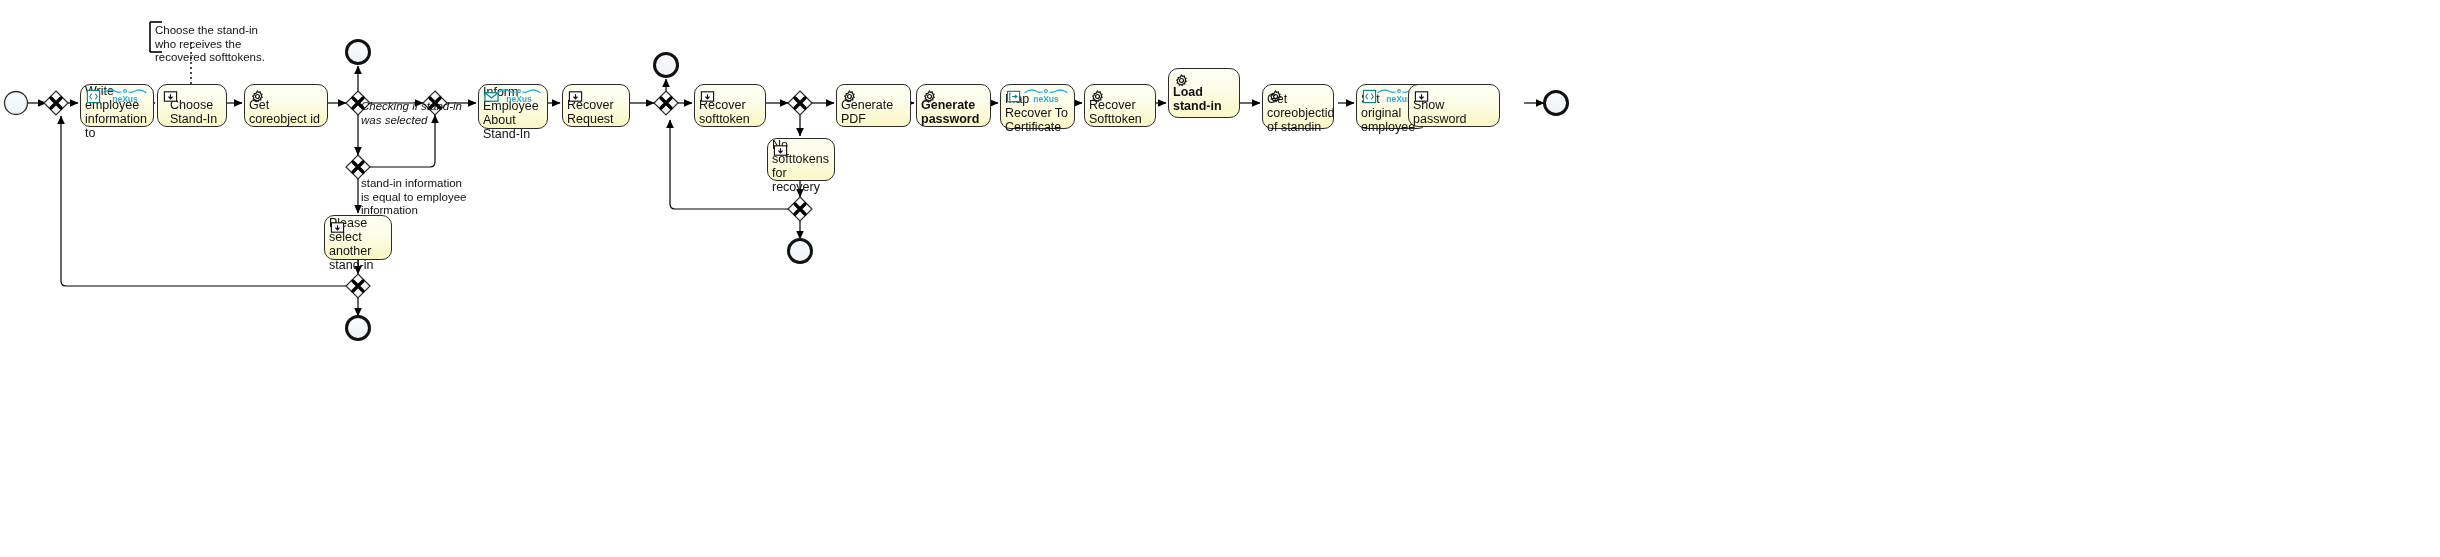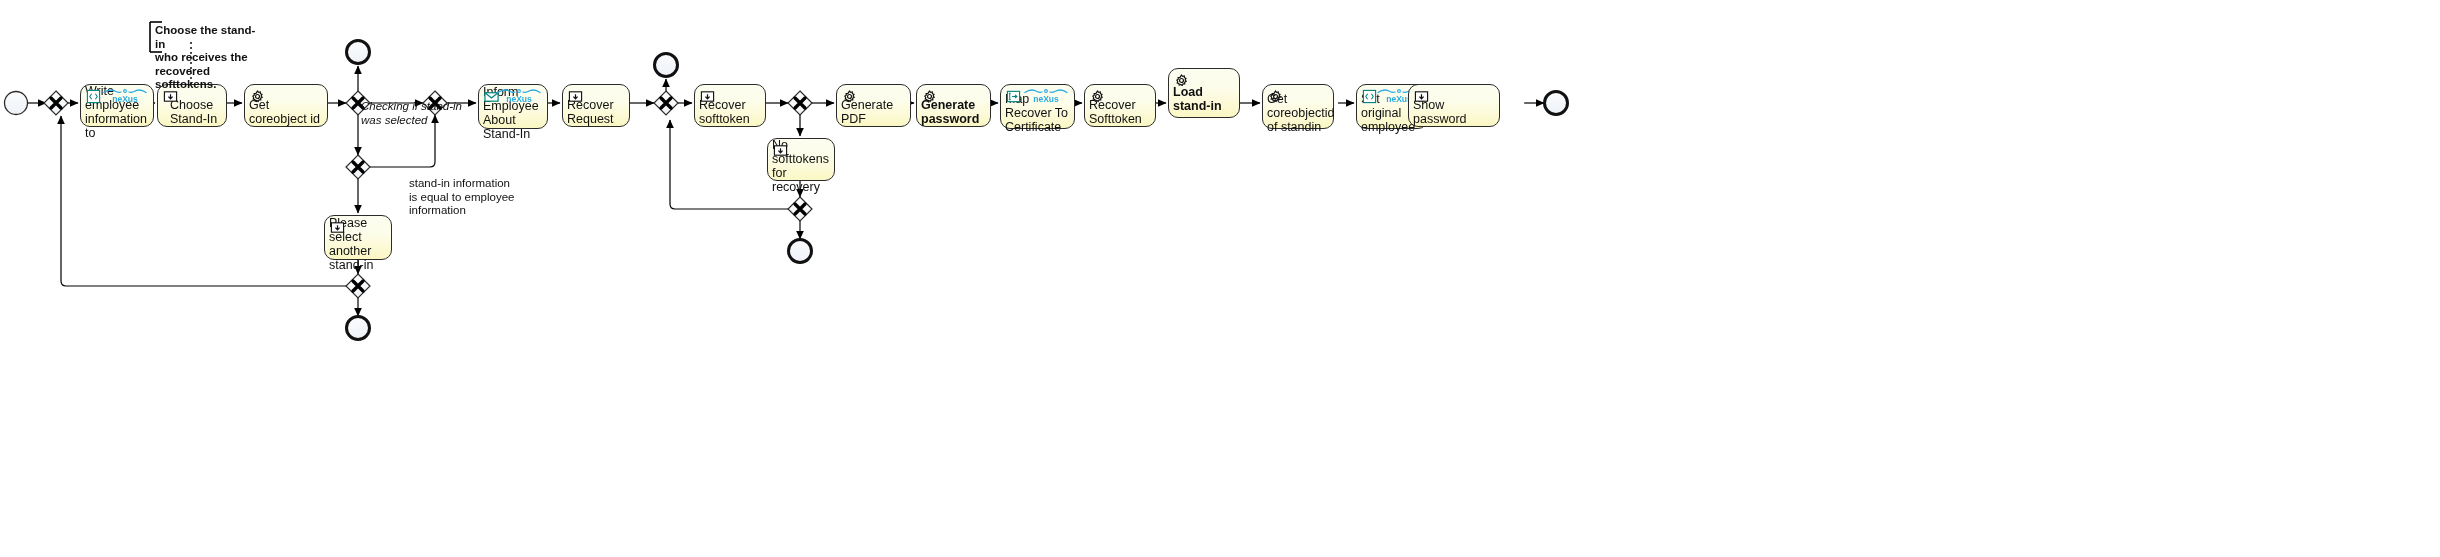--- a/index.html
+++ b/index.html
@@ -249,21 +249,21 @@
 
   <div class="task" style="left:767px;top:138px;width:68px;height:43px;">
     <svg class="tico" viewBox="0 0 16 16">
       <rect x="1.5" y="3" width="13" height="10" fill="#fff" stroke="#111" stroke-width="1.2"></rect>
       <path d="M8 5.5 L8 10 M5.8 8.2 L8 10.6 L10.2 8.2" stroke="#111" stroke-width="1.3" fill="none"></path>
     </svg>
     <span class="lbl">No softtokens for
 recovery</span>
   </div>
 
-  <div class="task" style="left:836px;top:84px;width:75px;height:43px;">
+  <div class="task" style="left:836px;top:84px;width:75px;height:43px;border-radius:8px;">
     <svg class="tico" viewBox="0 0 16 16">
       <path d="M8 2.2 L9.2 3.6 L11 3.1 L11.1 5 L12.8 5.7 L11.9 7.3 L13 8.8 L11.4 9.8 L11.5 11.6 L9.7 11.6 L8.7 13.2 L7.2 12.3 L5.6 13 L5.2 11.2 L3.4 10.8 L4 9.1 L3 7.6 L4.5 6.6 L4.4 4.8 L6.2 4.9 z" fill="none" stroke="#111" stroke-width="1.25"></path>
       <circle cx="8" cy="8" r="2.1" fill="none" stroke="#111" stroke-width="1.25"></circle>
     </svg>
     <span class="lbl">Generate PDF</span>
   </div>
 
   <div class="task" style="left:916px;top:84px;width:75px;height:43px;font-weight:bold;">
     <svg class="tico" viewBox="0 0 16 16">
       <path d="M8 2.2 L9.2 3.6 L11 3.1 L11.1 5 L12.8 5.7 L11.9 7.3 L13 8.8 L11.4 9.8 L11.5 11.6 L9.7 11.6 L8.7 13.2 L7.2 12.3 L5.6 13 L5.2 11.2 L3.4 10.8 L4 9.1 L3 7.6 L4.5 6.6 L4.4 4.8 L6.2 4.9 z" fill="none" stroke="#111" stroke-width="1.25"></path>
@@ -331,21 +331,21 @@
   <div class="task" style="left:1408px;top:84px;width:92px;height:43px;">
     <svg class="tico" viewBox="0 0 16 16">
       <rect x="1.5" y="3" width="13" height="10" fill="#fff" stroke="#111" stroke-width="1.2"></rect>
       <path d="M8 5.5 L8 10 M5.8 8.2 L8 10.6 L10.2 8.2" stroke="#111" stroke-width="1.3" fill="none"></path>
     </svg>
     <span class="lbl">Show password</span>
   </div>
 
   <div class="glabel" style="left:361px;top:100px;width:110px;font-style:italic;">Checking if stand-in
 was selected</div>
-  <div class="glabel" style="left:361px;top:177px;width:110px;margin-left:48px;">stand-in information
+  <div class="glabel" style="left:361px;top:177px;width:110px;">stand-in information
 is equal to employee
 information</div>
 
-  <div class="annot" style="left:155px;top:24px;width:110px;font-weight:bold;">Choose the stand-in
+  <div class="annot" style="left:155px;top:24px;width:110px;">Choose the stand-in
 who receives the
 recovered softtokens.</div>
 
 </div>
 
 </body></html>

